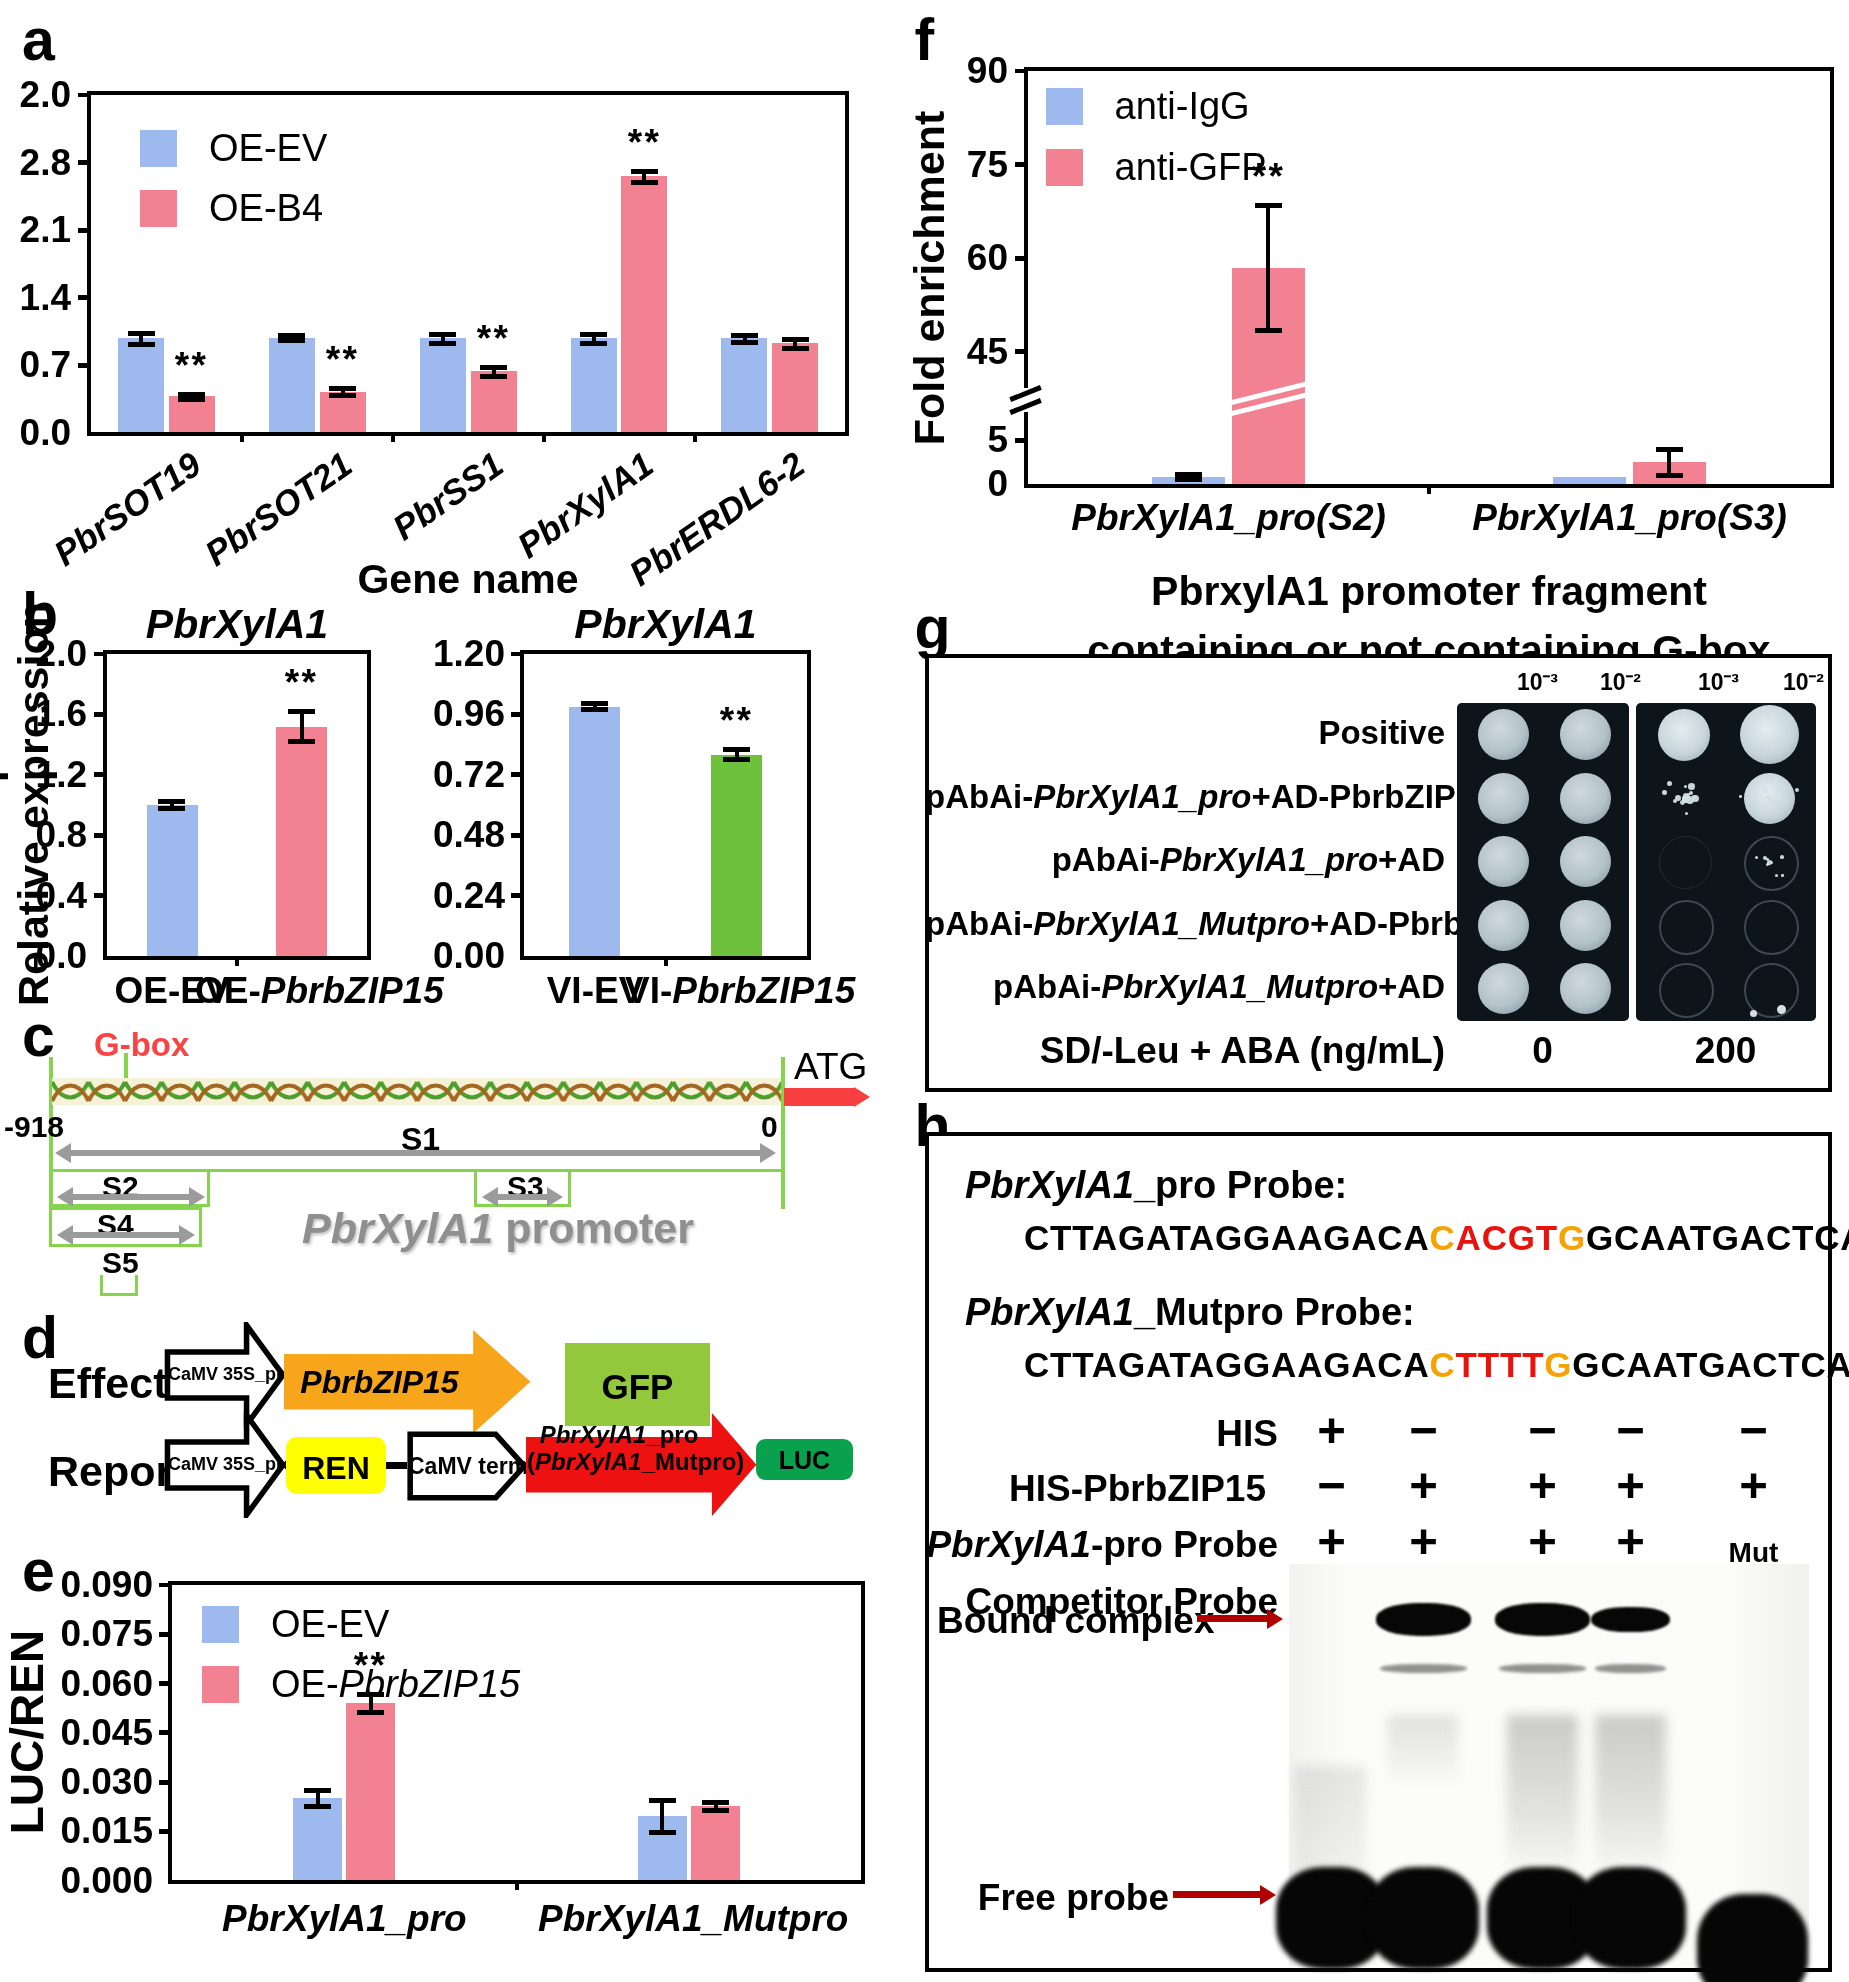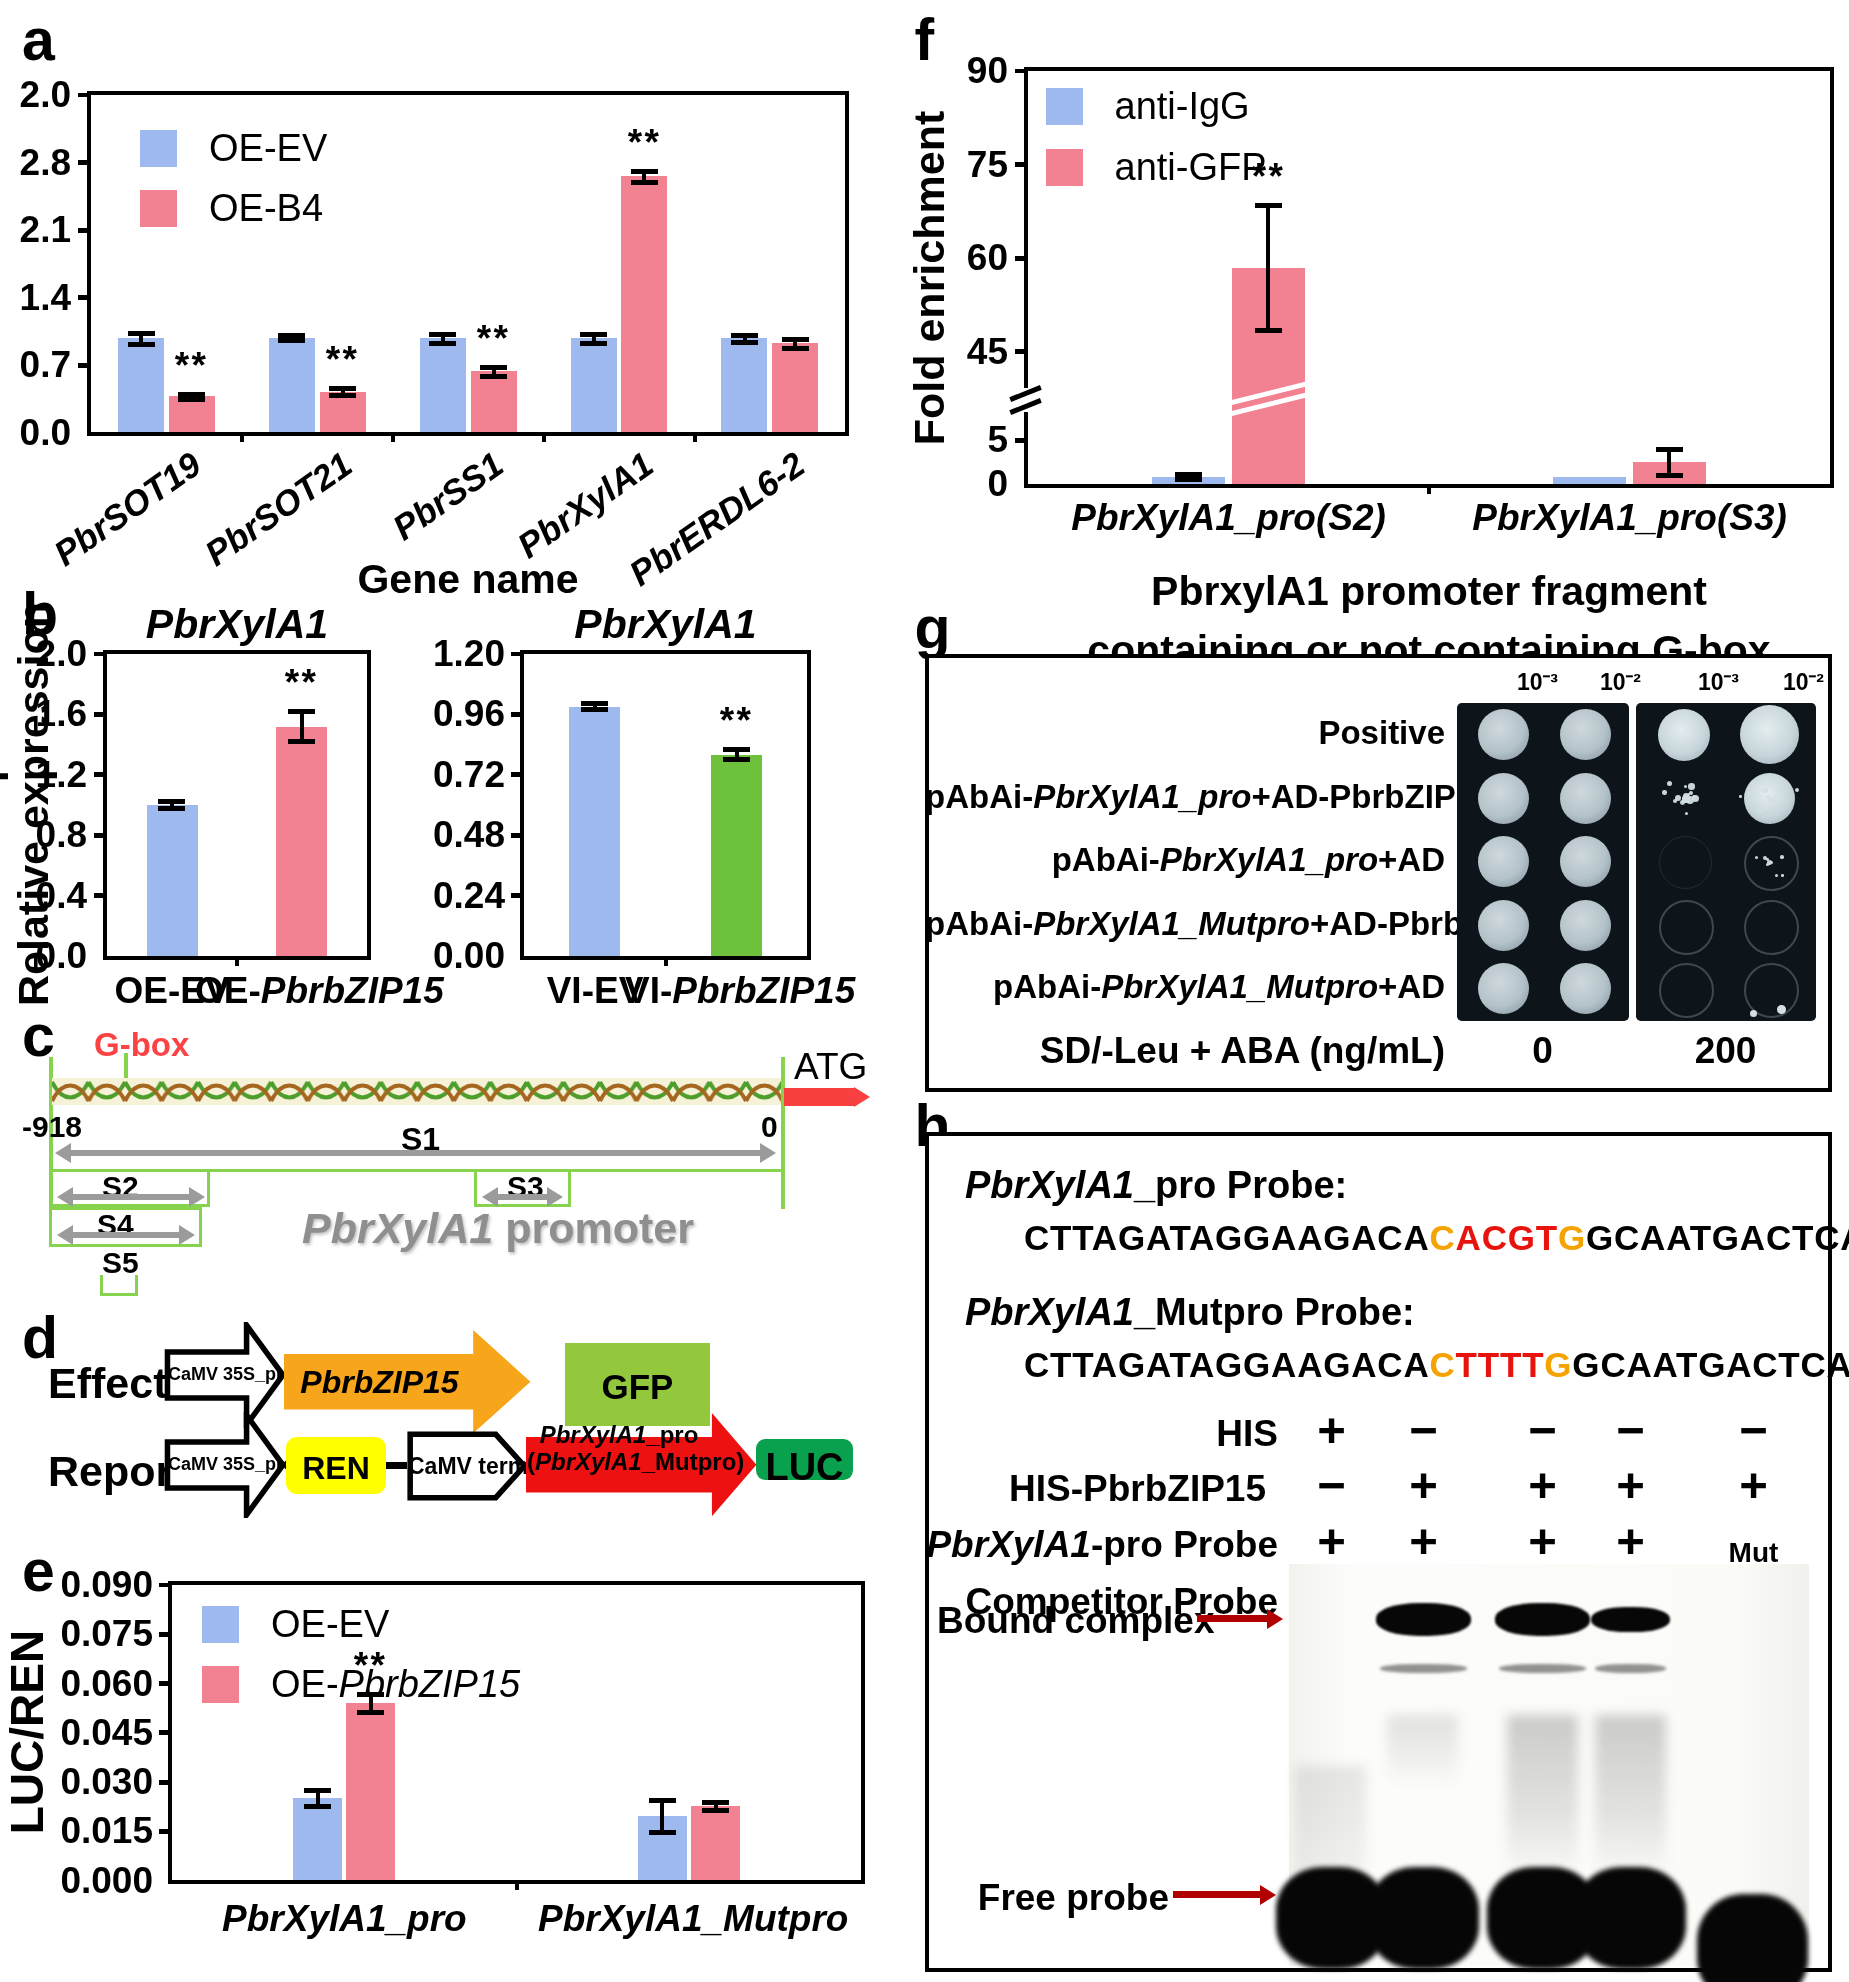--- a/index.html
+++ b/index.html
@@ -228,21 +228,21 @@
         <pattern id="dna" width="46" height="34" patternUnits="userSpaceOnUse">
           <rect width="46" height="34" fill="#f6f2d8"></rect>
           <path d="M0,5 C 13,31 33,31 46,5" stroke="#4e9e2c" stroke-width="5" fill="none"></path>
           <path d="M0,29 C 13,3 33,3 46,29" stroke="#a5661f" stroke-width="5" fill="none"></path>
         </pattern>
       </defs>
       <rect width="918" height="34" fill="url(#dna)"></rect>
     </svg>
     <div class="cnum" style="left:794px;top:41px;font-size:37px;font-weight:400;">ATG</div>
     <div class="arrow h1" style="left:784px;top:83px;width:70px;height:17.5px;--c:#f94040;"></div>
-    <div class="cnum" style="left:22px;top:105px;">-918</div>
+    <div class="cnum" style="left:4px;top:105px;">-918</div>
     <div class="cnum" style="left:761px;top:105px;">0</div>
     <div class="seglabel" style="left:401px;top:116px;font-size:32px;">S1</div>
     <div class="arrow h2" style="left:71px;top:145px;width:689px;height:5.6px;"></div>
     <div class="greenline" style="left:49px;top:164px;width:736px;height:3.2px;"></div>
     <div class="greenbox" style="left:49px;top:164px;width:161px;height:38px;"></div>
     <div class="seglabel" style="left:102px;top:165px;">S2</div>
     <div class="arrow h2" style="left:73px;top:189px;width:116px;height:5.6px;"></div>
     <div class="greenbox" style="left:474px;top:164px;width:97px;height:38px;"></div>
     <div class="seglabel" style="left:507px;top:165px;">S3</div>
     <div class="arrow h2" style="left:498px;top:189px;width:49px;height:5.6px;"></div>
@@ -280,21 +280,21 @@
     </svg>
     <div class="dtext" style="left:408px;top:143px;width:97px;font-size:23px;">CaMV term</div>
     <svg style="position:absolute;left:526px;top:103px;" width="232px" height="105" viewBox="0 0 292 132">
       <polygon points="0,30 234,30 234,0 290,65 234,130 234,100 0,100" fill="#ee1111"></polygon>
     </svg>
     <div class="dtext" style="left:527px;top:111px;width:184px;font-size:24px;line-height:27px;">
       <div><i>PbrXylA1</i>_pro</div>
       <div>(<i>PbrXylA1</i>_Mutpro)</div>
     </div>
     <div style="position:absolute;left:756px;top:129px;width:97px;height:41px;background:#0aa14e;border-radius:9.5px;"></div>
-    <div class="dtext" style="left:756px;top:136px;width:97px;font-size:38px;">LUC</div>
+    <div class="dtext" style="left:756px;top:136px;width:97px;font-size:25px;">LUC</div>
   </div>
 
   <div class="panel" id="panel-e" style="left:0;top:1537px;width:905px;height:445px;">
     <div class="plabel" style="left:22px;top:0px;">e</div>
     <div id="chart-e">
         <div class="plot-box" style="left: 168px; top: 44px; width: 697px; height: 303px;">
           <div class="yticklabel" style="top: 276px; left: -124px; width: 105px;">0.000</div>
           <div class="ytick" style="top: 244px;"></div>
           <div class="yticklabel" style="top: 226px; left: -124px; width: 105px;">0.015</div>
           <div class="ytick" style="top: 195px;"></div>

